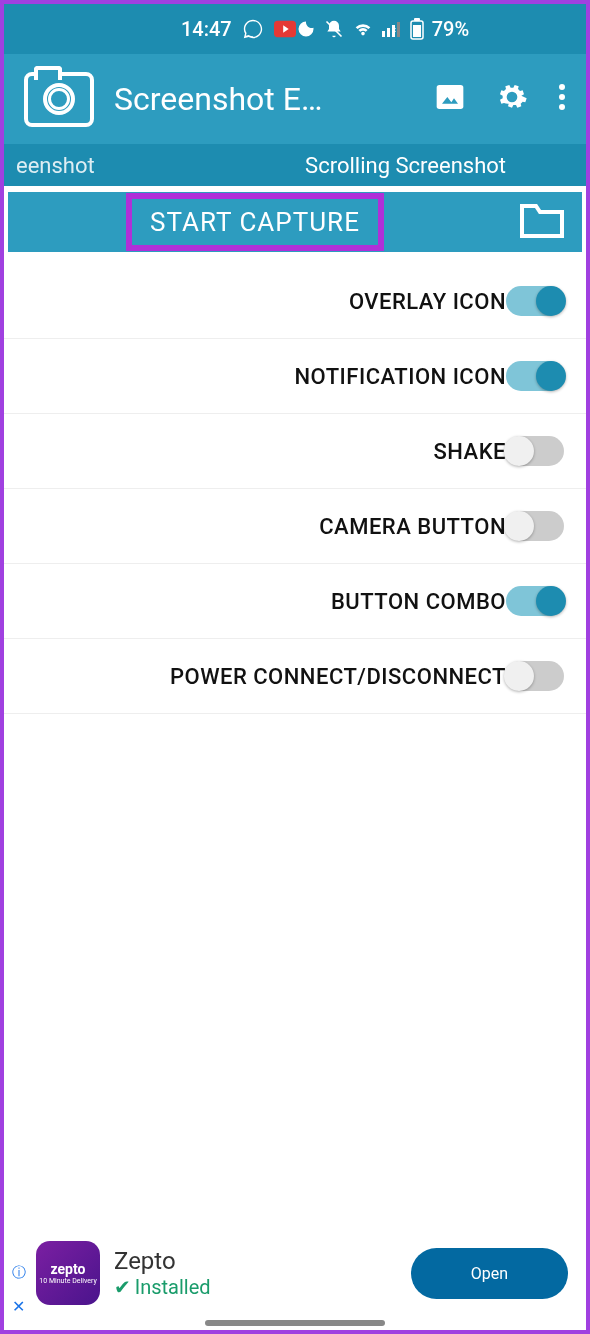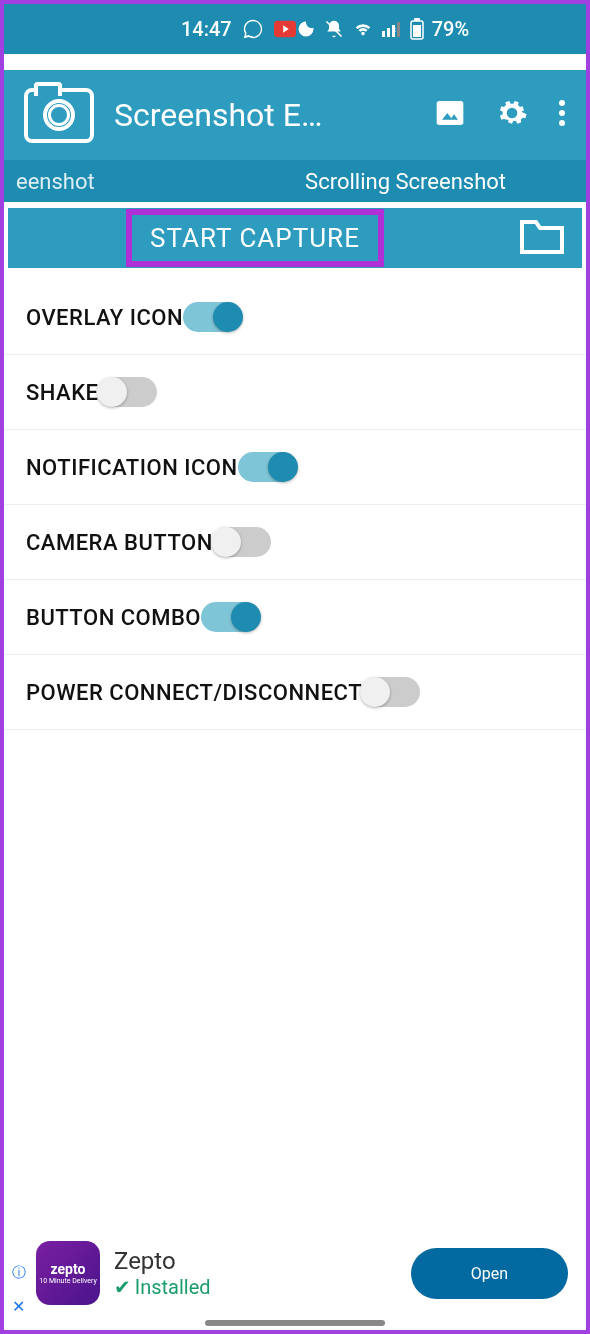--- a/index.html
+++ b/index.html
@@ -3,41 +3,41 @@
 <meta charset="utf-8">
 <style>
 * { margin: 0; padding: 0; box-sizing: border-box; font-family: -apple-system, BlinkMacSystemFont, 'Segoe UI', Roboto, sans-serif; }
 body { width: 590px; height: 1334px; background: #fff; border: 4px solid #a040e0; position: relative; overflow: hidden; }
 
 .status-bar { height: 50px; background: #1d8cb0; display: flex; align-items: center; justify-content: center; padding: 0 20px; color: #fff; font-size: 20px; font-weight: 500; }
 .status-left { display: flex; align-items: center; gap: 10px; margin-left: 60px; }
 .status-right { display: flex; align-items: center; gap: 8px; }
 .status-icon { display: inline-flex; }
 
-.app-bar { height: 90px; background: #2d9cbf; display: flex; align-items: center; padding: 0 20px; gap: 20px; margin-top: 16px; }
+.app-bar { height: 90px; background: #2d9cbf; display: flex; align-items: center; padding: 0 20px; gap: 20px; }
 .camera-icon { width: 70px; height: 55px; border: 4px solid #fff; border-radius: 8px; position: relative; }
 .camera-icon::before { content: ''; position: absolute; top: -10px; left: 6px; width: 20px; height: 10px; background: #2d9cbf; border: 4px solid #fff; border-bottom: none; border-radius: 4px 4px 0 0; }
 .camera-lens { position: absolute; top: 50%; left: 50%; transform: translate(-50%, -50%); width: 32px; height: 32px; border: 4px solid #fff; border-radius: 50%; }
 .camera-lens::after { content: ''; position: absolute; top: 50%; left: 50%; transform: translate(-50%, -50%); width: 16px; height: 16px; border: 3px solid #fff; border-radius: 50%; }
 .app-title { color: #fff; font-size: 32px; font-weight: 400; flex: 1; }
 .app-actions { display: flex; align-items: center; gap: 30px; }
 .action-btn { color: #fff; cursor: pointer; }
 
 .tabs { height: 42px; background: #1d8cb0; display: flex; align-items: center; color: #fff; font-size: 22px; gap: 8px; }
 .tab-partial { padding: 0 12px; opacity: 0.85; }
 .tab-active { flex: 1; text-align: right; padding-right: 80px; }
 
 .capture-bar { height: 60px; background: #2d9cbf; display: flex; align-items: center; margin: 6px 4px 0 4px; }
 .start-capture { flex: 1; display: flex; align-items: center; justify-content: center; height: 100%; }
 .start-capture-box { border: 6px solid #b030d8; padding: 8px 18px; }
 .start-capture-text { color: #fff; font-size: 26px; font-weight: 400; letter-spacing: 1px; }
 .folder-btn { width: 80px; display: flex; align-items: center; justify-content: center; }
 
 .settings-list { padding: 12px 0 0 0; }
-.setting-row { display: flex; align-items: center; justify-content: flex-start; padding: 22px 22px; border-bottom: 1px solid #eee; }
+.setting-row { display: flex; align-items: center; justify-content: flex-end; padding: 22px 22px; border-bottom: 1px solid #eee; }
 .setting-label { font-size: 22px; font-weight: 500; color: #111; letter-spacing: 0.5px; }
 .toggle { width: 58px; height: 30px; border-radius: 15px; position: relative; cursor: pointer; }
 .toggle-on { background: #7fc5d8; }
 .toggle-off { background: #ccc; }
 .toggle-knob { position: absolute; width: 30px; height: 30px; border-radius: 50%; top: 0; box-shadow: 0 1px 3px rgba(0,0,0,0.3); }
 .toggle-on .toggle-knob { right: -2px; background: #1d8cb0; }
 .toggle-off .toggle-knob { left: -2px; background: #f0f0f0; }
 
 .ad-banner { position: absolute; bottom: 12px; left: 4px; right: 4px; height: 90px; display: flex; align-items: center; padding: 8px 14px; gap: 14px; background: #fff; }
 .ad-info { position: absolute; left: 4px; top: 50%; transform: translateY(-50%); color: #1a73e8; font-size: 14px; }
@@ -152,28 +152,28 @@
 </div>
 
 <div class="settings-list">
   <div class="setting-row">
     <span class="setting-label">OVERLAY ICON</span>
     <div class="toggle toggle-on">
         <div class="toggle-knob"></div>
       </div>
   </div>
   <div class="setting-row">
+    <span class="setting-label">NOTIFICATION ICON</span>
+    <div class="toggle toggle-on">
+        <div class="toggle-knob"></div>
+      </div>
+  </div>
+  <div class="setting-row">
     <span class="setting-label">SHAKE</span>
     <div class="toggle toggle-off">
-        <div class="toggle-knob"></div>
-      </div>
-  </div>
-  <div class="setting-row">
-    <span class="setting-label">NOTIFICATION ICON</span>
-    <div class="toggle toggle-on">
         <div class="toggle-knob"></div>
       </div>
   </div>
   <div class="setting-row">
     <span class="setting-label">CAMERA BUTTON</span>
     <div class="toggle toggle-off">
         <div class="toggle-knob"></div>
       </div>
   </div>
   <div class="setting-row">

